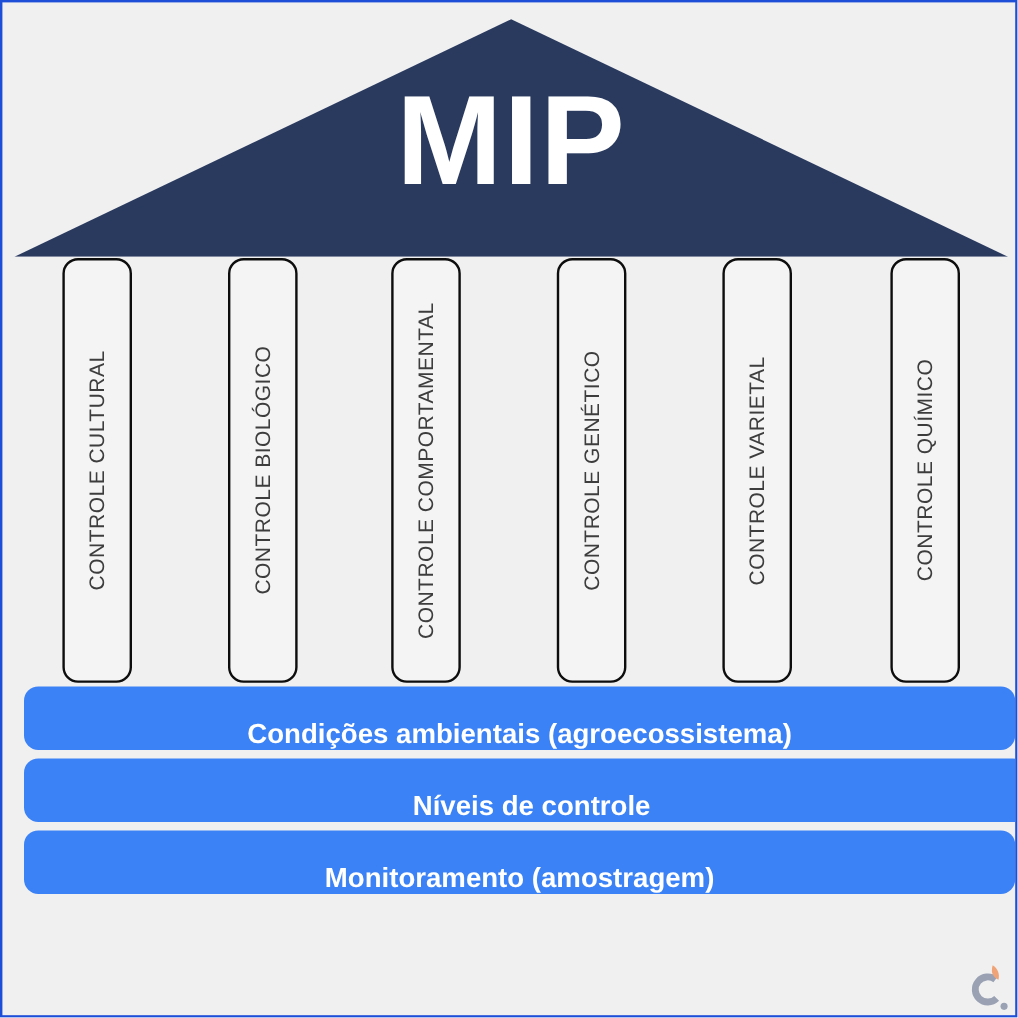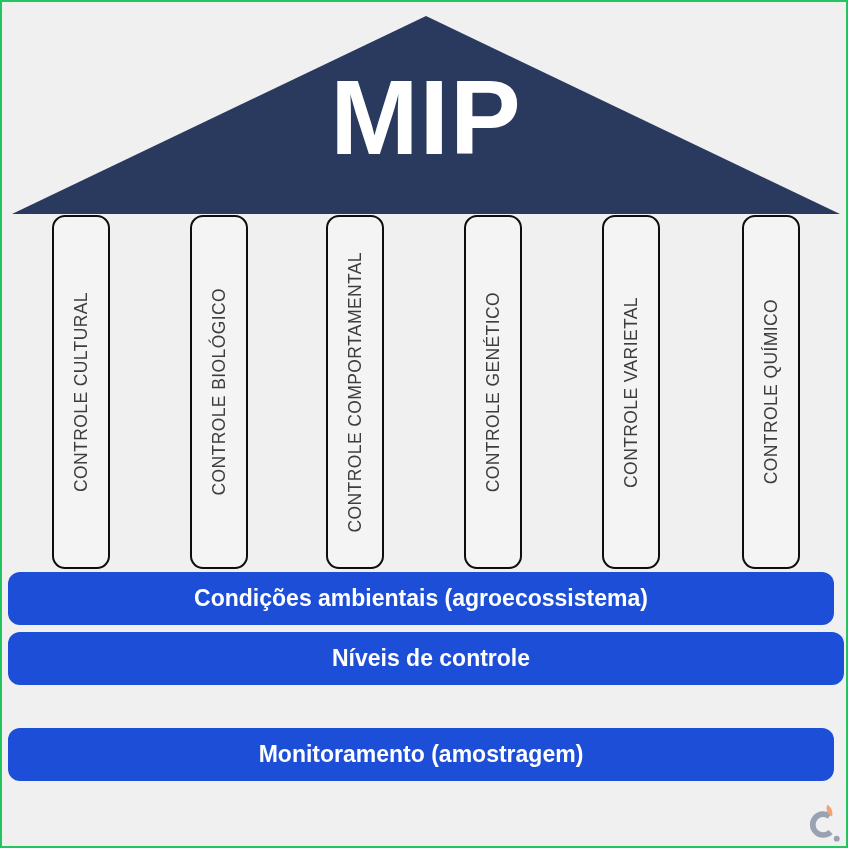--- a/index.html
+++ b/index.html
@@ -7,21 +7,21 @@
     padding: 0;
     background: #ffffff;
     font-family: "Liberation Sans", "DejaVu Sans", sans-serif;
   }
   .page {
     position: relative;
     width: 848px;
     height: 848px;
     box-sizing: border-box;
     background: #f0f0f1;
-    border: 2px solid #22c55e;
+    border: 2px solid #1d4ed8;
     overflow: hidden;
   }
   
   .roof-svg {
     position: absolute;
     left: 0;
     top: 0;
     width: 848px;
     height: 212px;
     display: block;
@@ -63,35 +63,35 @@
   }
   .p1 { left: 50px; }
   .p2 { left: 188px; }
   .p3 { left: 324px; }
   .p4 { left: 462px; }
   .p5 { left: 600px; }
   .p6 { left: 740px; }
   
   .bar {
     position: absolute;
-    left: 6px;
+    left: 18px;
     width: 826px;
     height: 53px;
-    background: #1d4ed8;
+    background: #3b82f6;
     border-radius: 12px;
     display: flex;
-    align-items: center;
+    align-items: flex-end;
     justify-content: center;
     color: #ffffff;
     font-size: 23px;
     font-weight: bold;
   }
   .b1 { top: 570px; }
   .b2 { top: 630px; padding-left: 10px; }
-  .b3 { top: 690px; margin-top: 36px; }
+  .b3 { top: 690px; }
   .b4 { top: 750px; }
   
   .logo {
     position: absolute;
     left: 801px;
     top: 799px;
     width: 38px;
     height: 42px;
   }
 </style>

